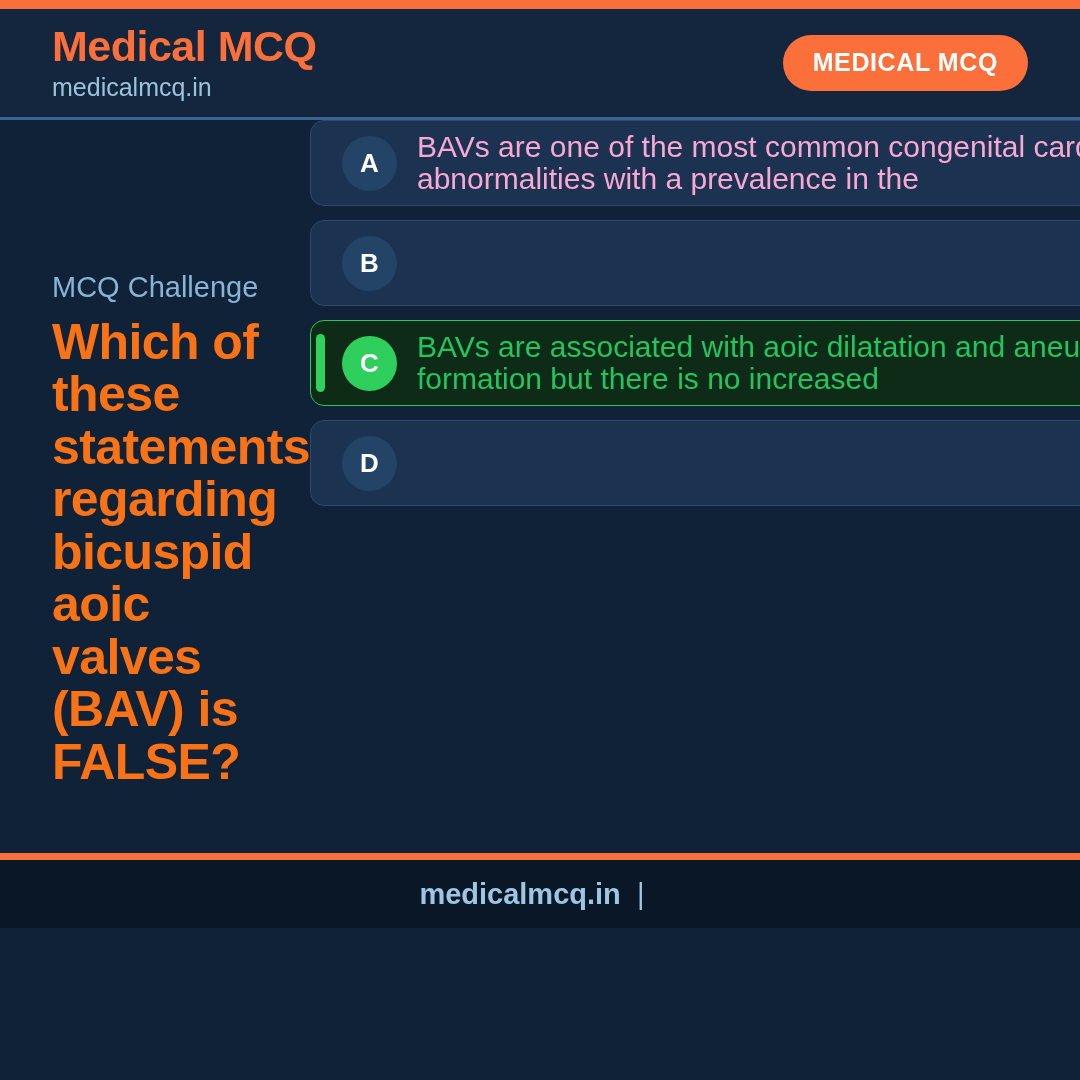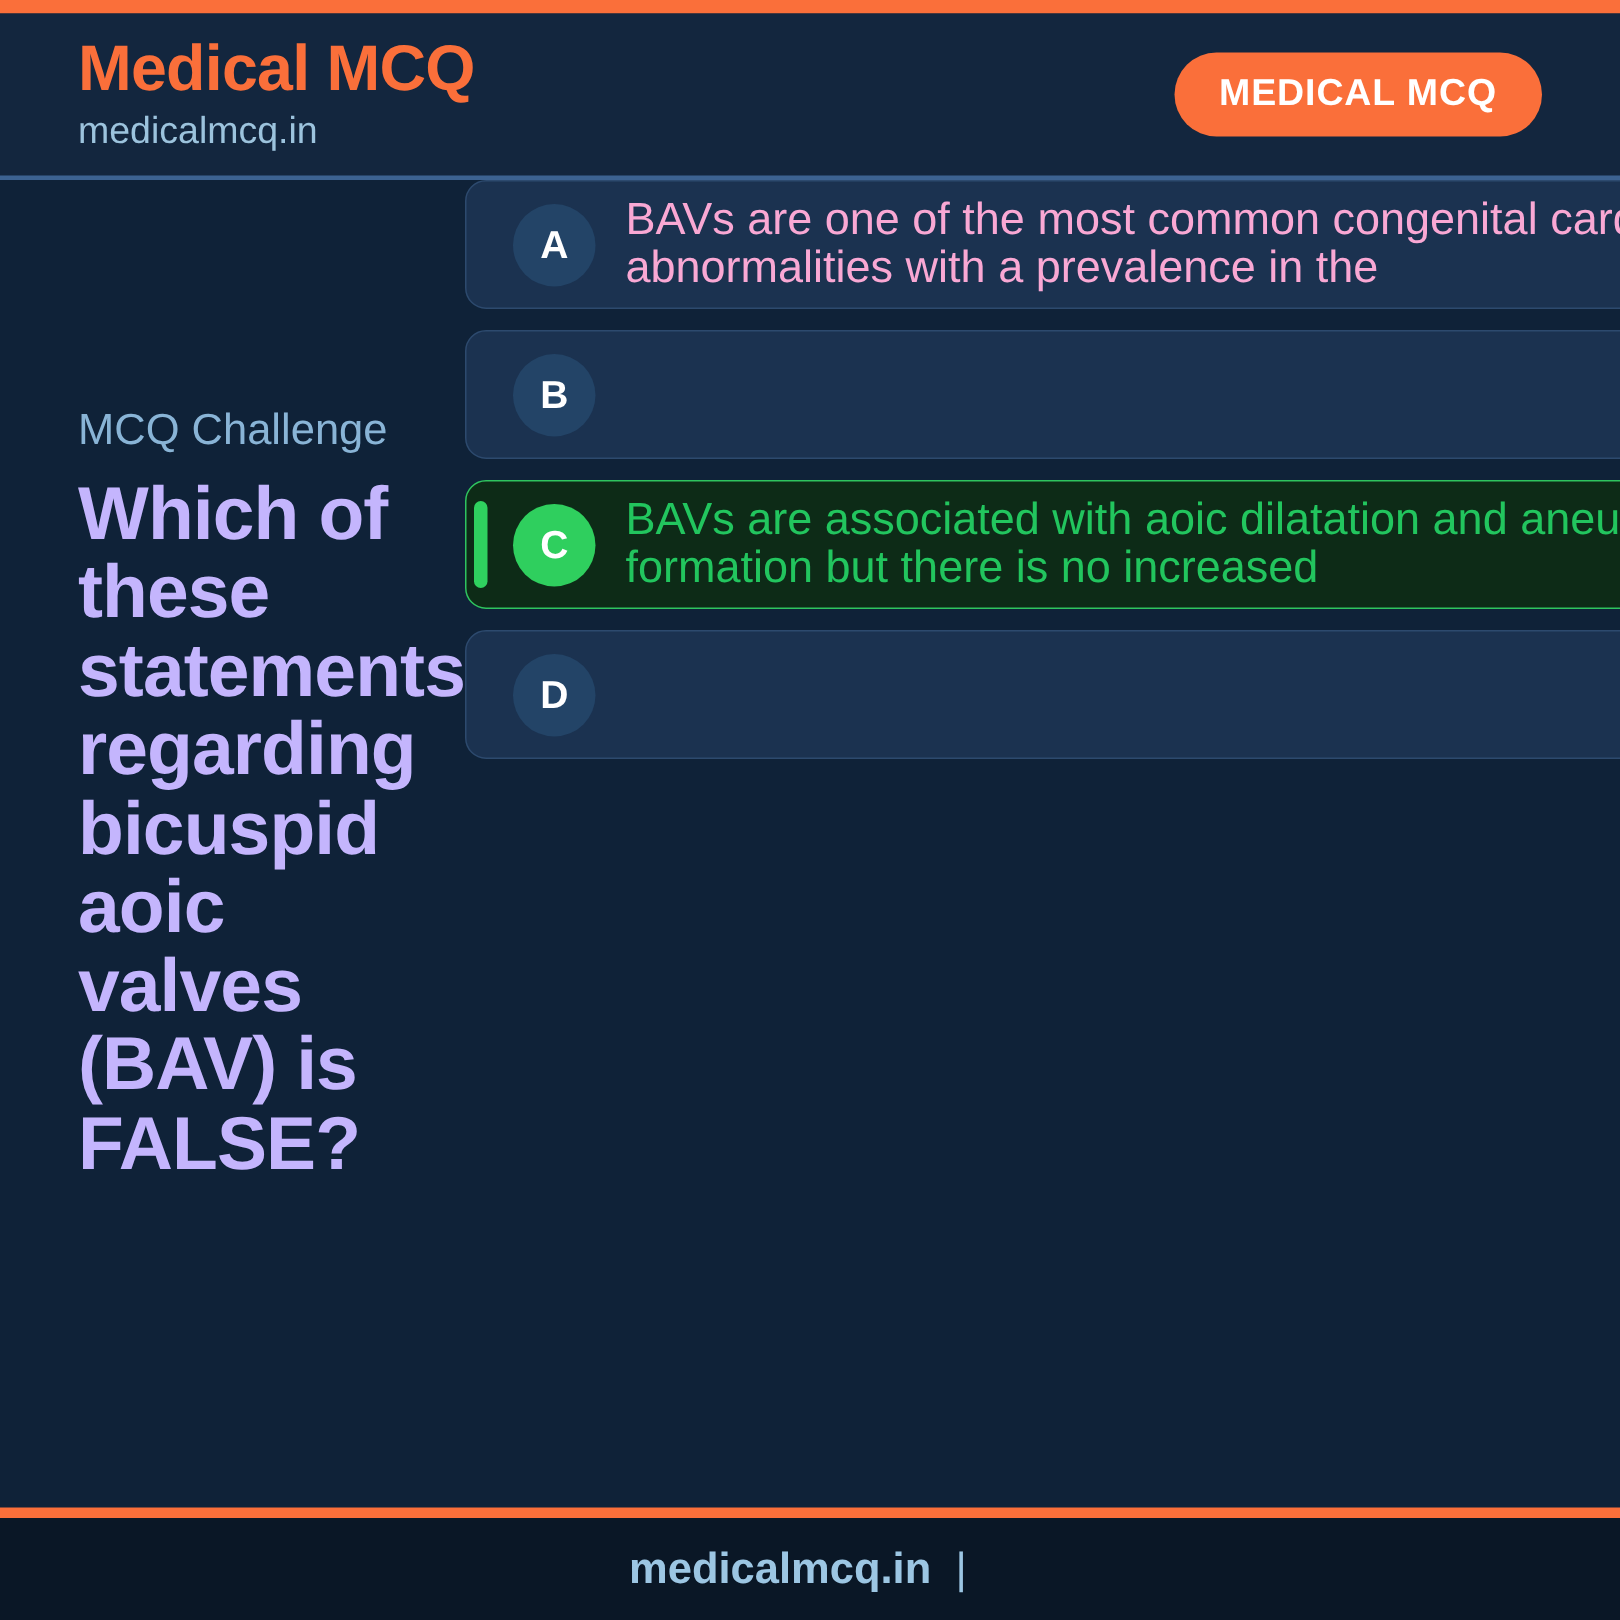--- a/index.html
+++ b/index.html
@@ -12,21 +12,21 @@
 
   body {
     background: #0f2238;
     font-family: "Liberation Sans", sans-serif;
     -webkit-font-smoothing: antialiased;
   }
 
   .page {
     position: relative;
     width: 1080px;
-    height: 1080px;
+    height: 928px;
     background: #0f2238;
     display: flex;
     flex-direction: column;
   }
 
   
   .top-accent {
     height: 9px;
     width: 100%;
     background: #fa6f3a;
@@ -87,21 +87,21 @@
   .q-kicker {
     font-size: 29px;
     color: #89b4d6;
     line-height: 1.2;
     margin-bottom: 11px;
   }
 
   .q-title {
     font-size: 50px;
     font-weight: bold;
-    color: #c4b5fd;
+    color: #f97316;
     line-height: 1.05;
     letter-spacing: -0.6px;
     max-width: 930px;
   }
 
   .divider {
     height: 3px;
     background: #3f618b;
     margin-top: 28px;
     margin-bottom: 26px;

